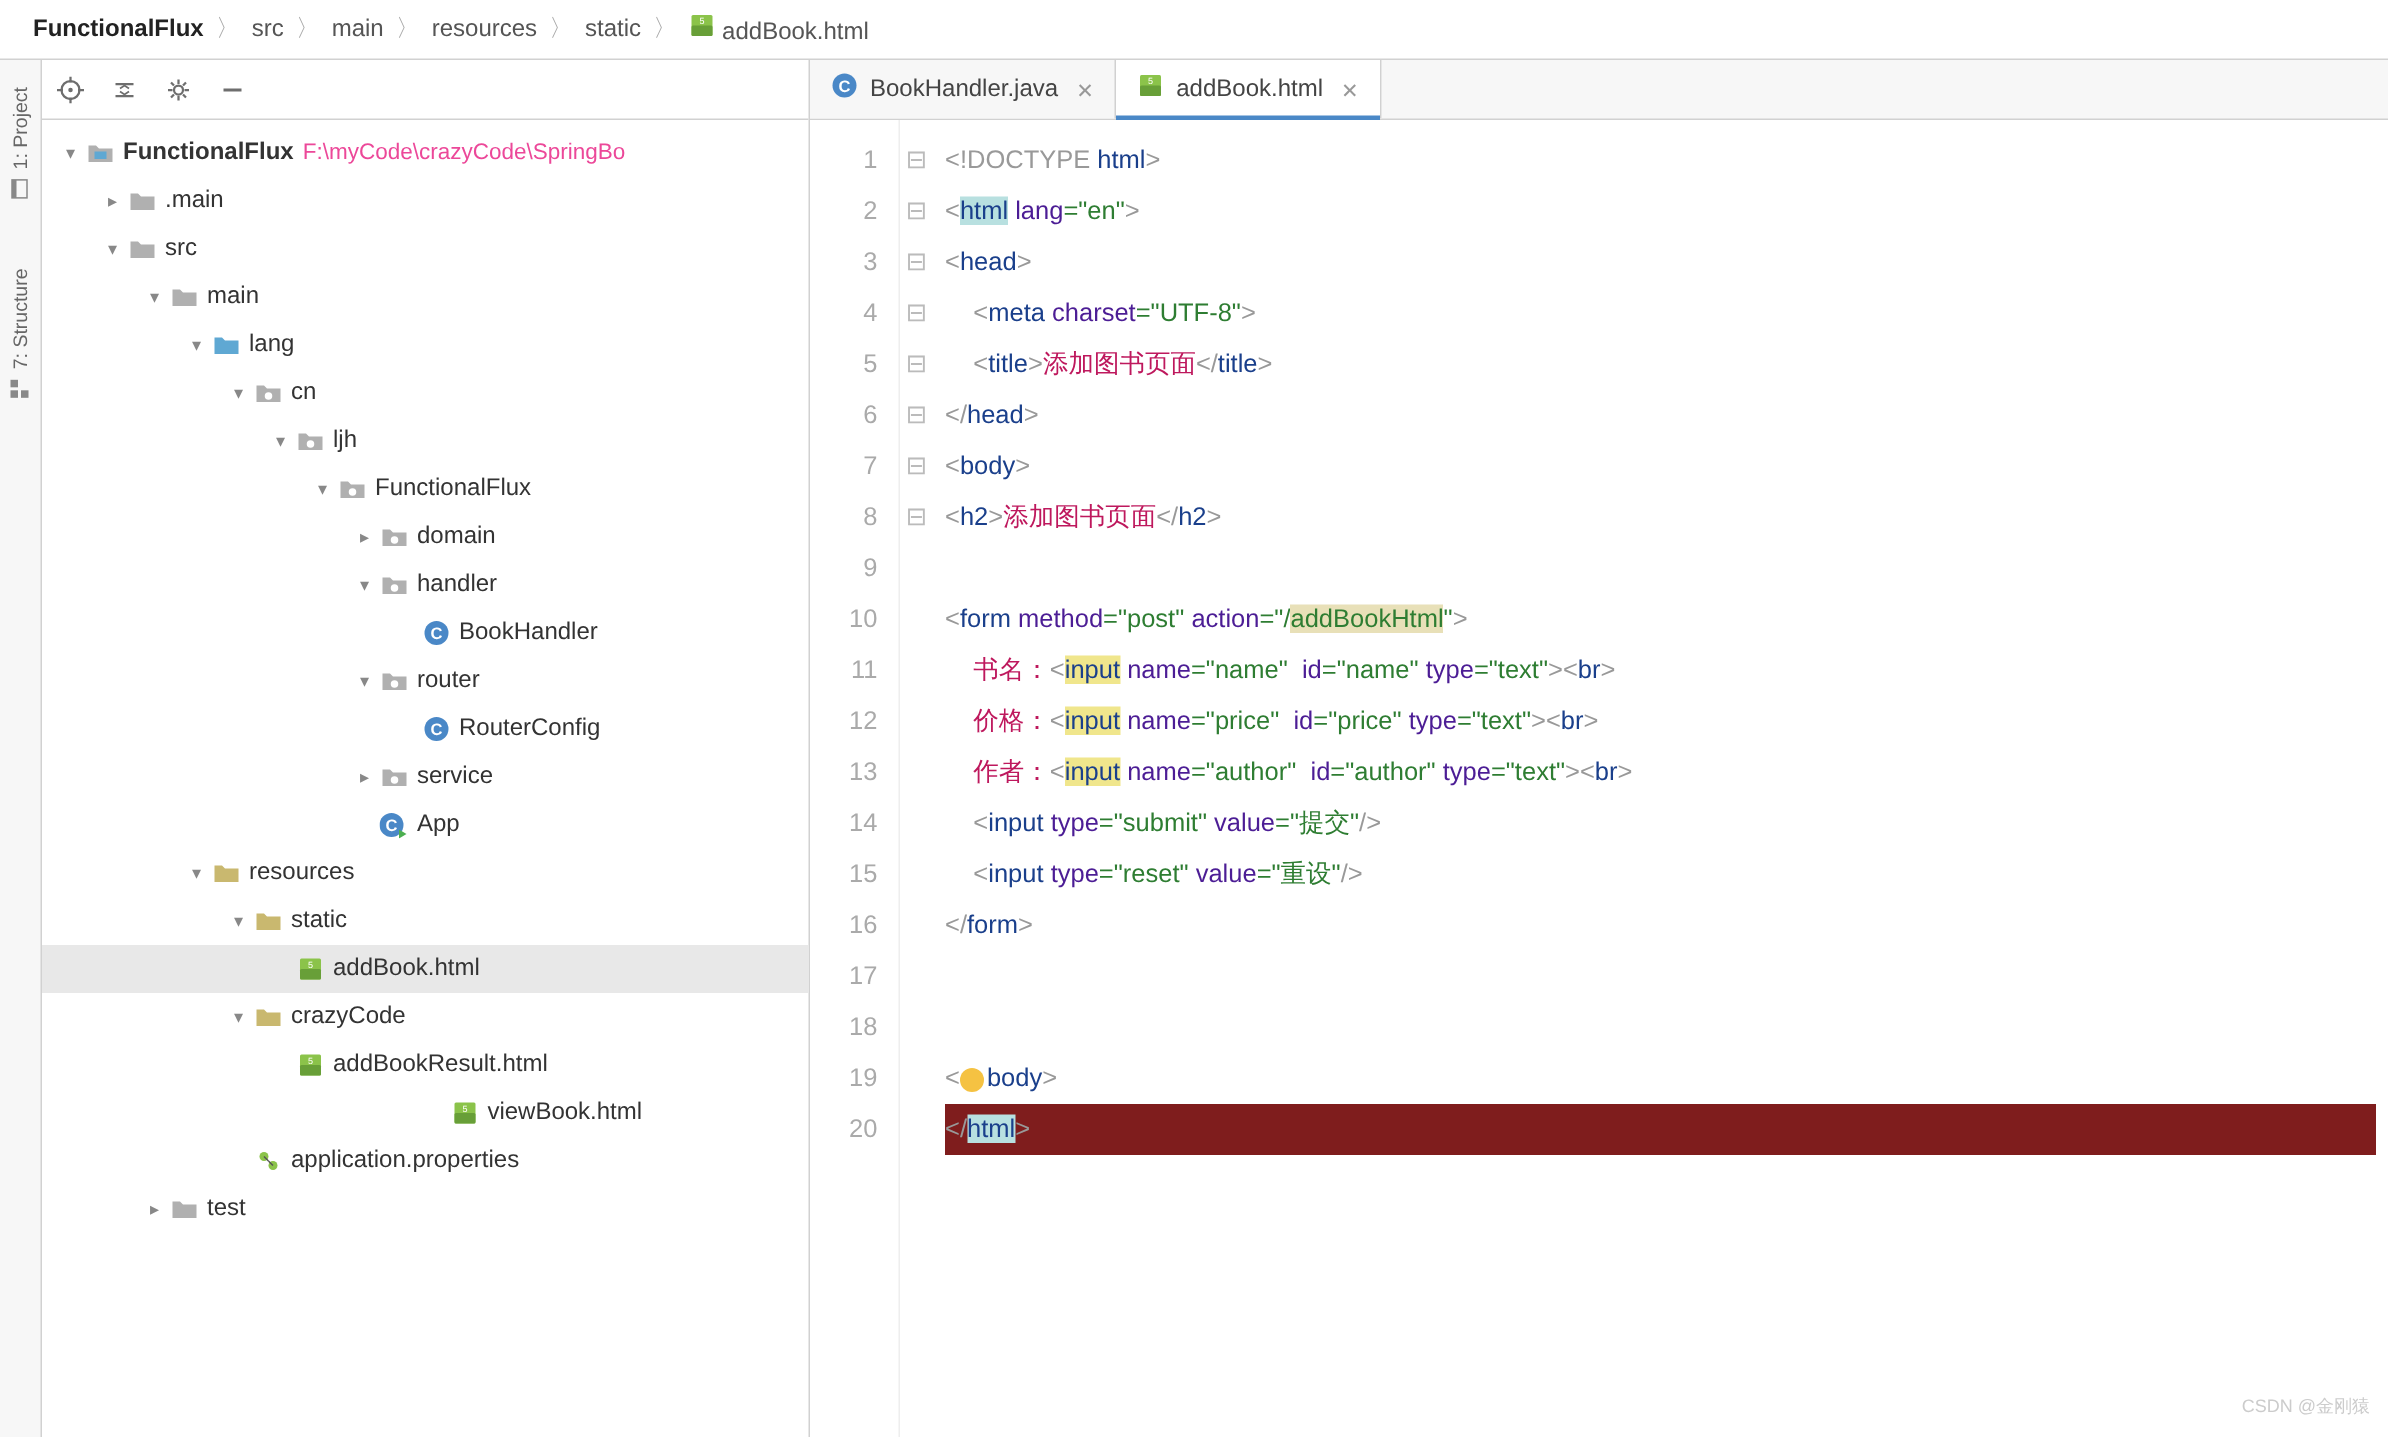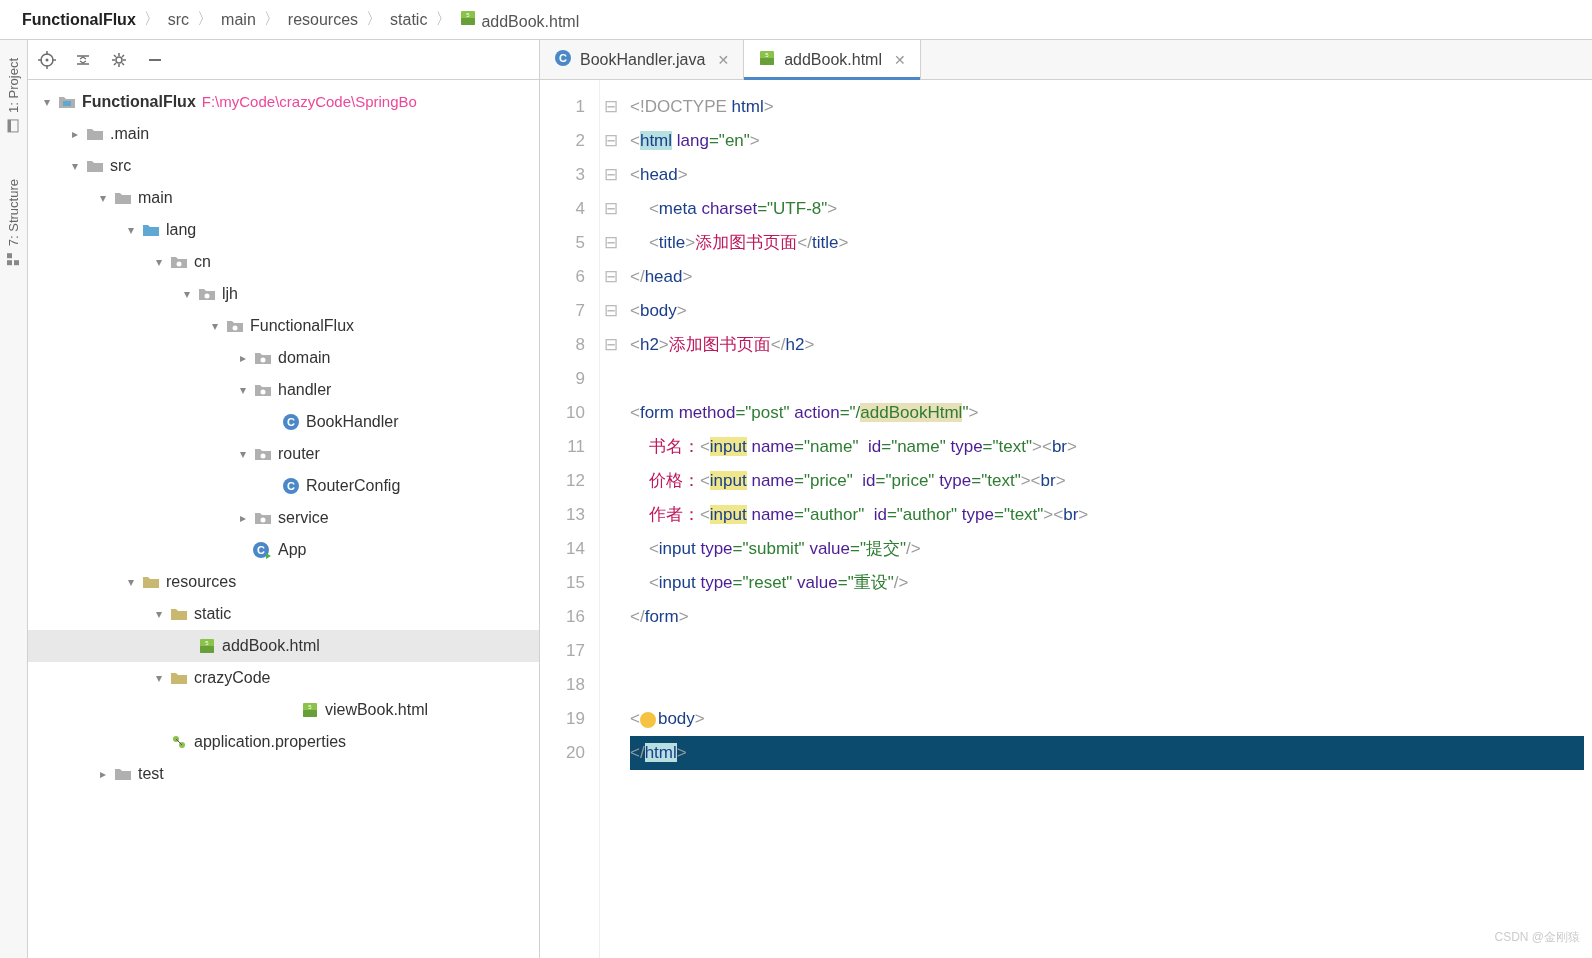--- a/index.html
+++ b/index.html
@@ -29,21 +29,21 @@
 .tabs{height:40px;border-bottom:1px solid #d1d1d1;display:flex;align-items:stretch;background:#f7f7f7}
 .tab{display:flex;align-items:center;padding:0 14px;gap:8px;border-right:1px solid #d1d1d1;font-size:16px;color:#444;cursor:pointer;position:relative;background:#f7f7f7}
 .tab.active{background:#fff}
 .tab.active::after{content:"";position:absolute;left:0;right:0;bottom:-1px;height:3px;background:#4a88c7}
 .tab .close{color:#999;font-size:14px;margin-left:4px}
 .code-area{flex:1;display:flex;overflow:auto;background:#fff;position:relative}
 .lines{width:60px;text-align:right;padding:10px 14px 10px 0;color:#aaa;font-family:Consolas,monospace;font-size:17px;line-height:34px;user-select:none;border-right:1px solid #eee;background:#fff}
 .fold{width:22px;padding:10px 0;font-family:Consolas,monospace;font-size:17px;line-height:34px;color:#bbb;text-align:center;user-select:none;background:#fff}
 .code{flex:1;padding:10px 8px;font-family:Consolas,monospace;font-size:17px;line-height:34px;white-space:pre;background:#fff}
 .code .line{height:34px}
-.code .line.caret{background:#0c4a6e}
+.code .line.caret{background:#7f1d1d}
 .t-tag{color:#1a3f8b}
 .t-attr{color:#4c1d95}
 .t-str{color:#2e7d32}
 .t-txt{color:#be185d}
 .t-doc{color:#999}
 .hl-tag{background:#b8e0e0}
 .hl-y{background:#f0e68c}
 .hl-warn{background:#e8e0b8}
 .bulb{display:inline-block;width:16px;height:16px;background:#f5c242;border-radius:50%;position:relative;vertical-align:middle;margin-right:2px}
 .watermark{position:absolute;right:12px;bottom:12px;color:#ccc;font-size:12px}
@@ -302,20 +302,31 @@
           </div>
           <div class="tree-row" style="padding-left: 122px;">
             <span class="arrow">▾</span>
             <span class="tree-icon">
               <svg width="18" height="16">
                 <path d="M1 3h5l2 2h9v9H1z" fill="#c9b86f"></path>
               </svg>
             </span>
             <span class="tree-label">crazyCode</span>
           </div>
+          <div class="tree-row" style="padding-left: 150px;">
+            <span class="arrow"></span>
+            <span class="tree-icon">
+              <svg width="18" height="18">
+                <rect x="2" y="2" width="14" height="14" rx="1" fill="#8bc34a"></rect>
+                <rect x="2" y="9" width="14" height="7" rx="1" fill="#689f38"></rect>
+                <text x="9" y="8" font-size="6" fill="#fff" text-anchor="middle" font-family="Arial">5</text>
+              </svg>
+            </span>
+            <span class="tree-label">addBookResult.html</span>
+          </div>
           <div class="tree-row" style="padding-left: 150px; justify-content: center;">
             <span class="arrow"></span>
             <span class="tree-icon">
               <svg width="18" height="18">
                 <rect x="2" y="2" width="14" height="14" rx="1" fill="#8bc34a"></rect>
                 <rect x="2" y="9" width="14" height="7" rx="1" fill="#689f38"></rect>
                 <text x="9" y="8" font-size="6" fill="#fff" text-anchor="middle" font-family="Arial">5</text>
               </svg>
             </span>
             <span class="tree-label">viewBook.html</span>

